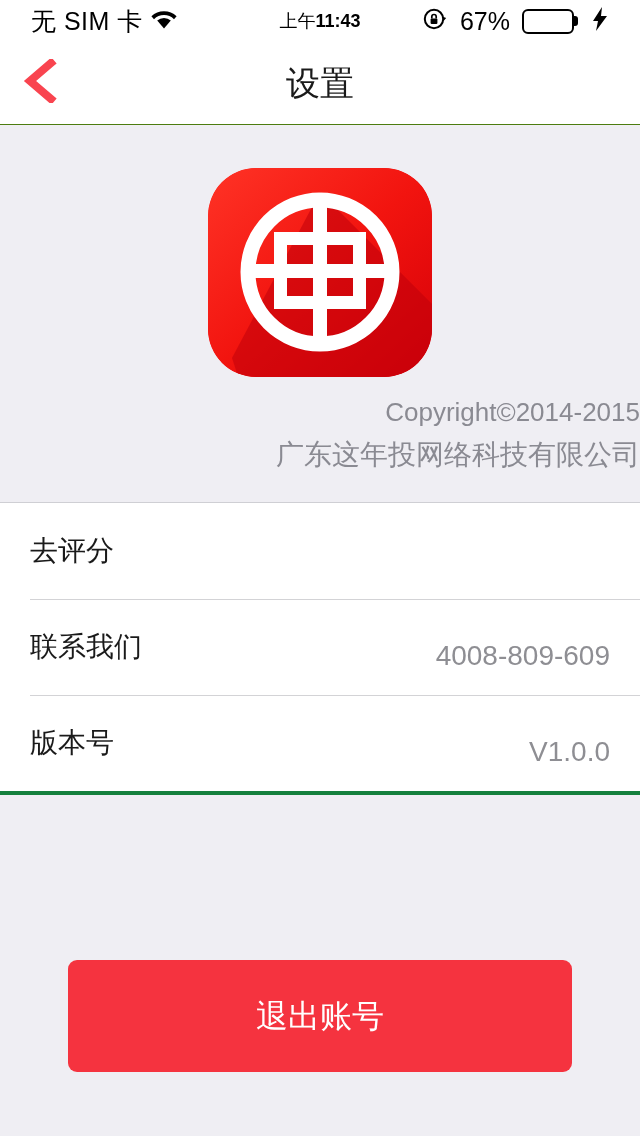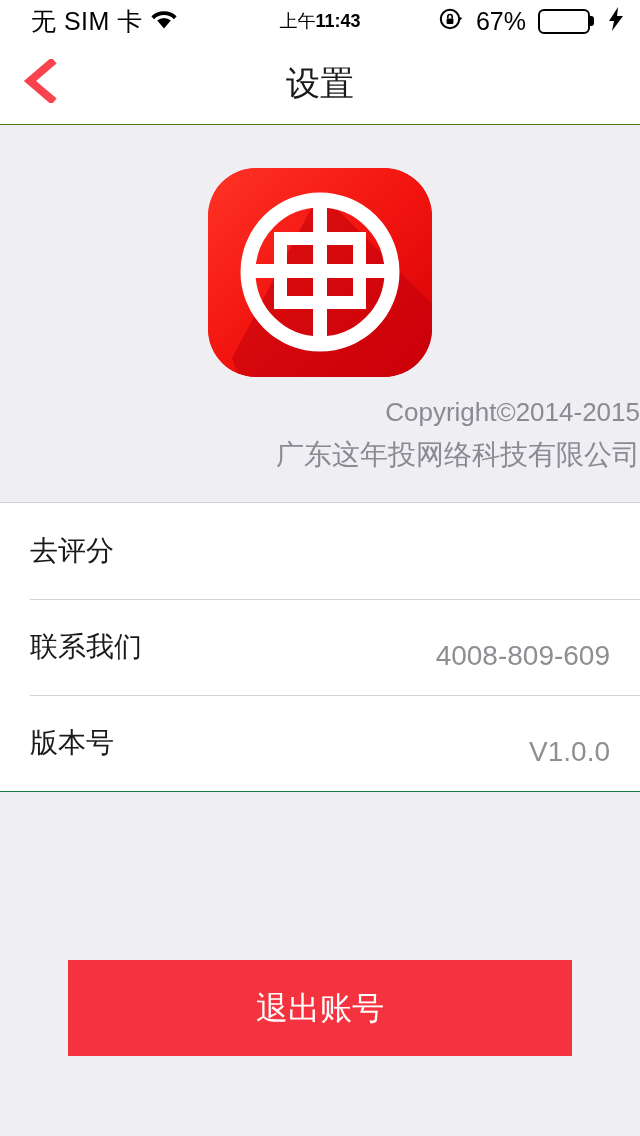--- a/index.html
+++ b/index.html
@@ -49,21 +49,21 @@
     position: absolute;
     left: 0; right: 0;
     text-align: center;
     font-size: 18px;
     font-weight: bold;
     line-height: 1;
   }
   .sb-center .ampm { font-weight: normal; }
   .sb-right {
     position: absolute;
-    right: 16px;
+    right: 32px;
     display: flex;
     align-items: center;
     gap: 12px;
     text-align: center;
   }
   .sb-batt-pct {
     font-size: 25px;
     line-height: 1;
   }
   .wifi-icon { display: block; }
@@ -168,21 +168,21 @@
     color: #8A8A92;
     line-height: 1.2;
   }
 
   
   .list {
     position: absolute;
     top: 503px; left: 0;
     width: 640px;
     background: #fdba74;
-    border-bottom: 1px solid #15803d;
+    border-bottom: 4px solid #15803d;
     box-sizing: border-box;
   }
   .row {
     position: relative;
     height: 96px;
     display: flex;
     align-items: center;
     padding: 0 30px;
     box-sizing: border-box;
     background: #ffffff;
@@ -216,24 +216,24 @@
     top: 886px; left: 0;
     width: 640px;
     height: 250px;
     background: #EFEEF3;
   }
   .logout-button {
     position: absolute;
     left: 68px;
     top: 74px;
     width: 504px;
-    height: 96px;
+    height: 112px;
     background: #F5333F;
     border: none;
-    border-radius: 0;
+    border-radius: 9px;
     color: #ffffff;
     font-size: 32px;
     font-family: inherit;
     line-height: 86px;
     text-align: center;
     cursor: pointer;
     padding: 0;
   }
 </style>
 </head>

